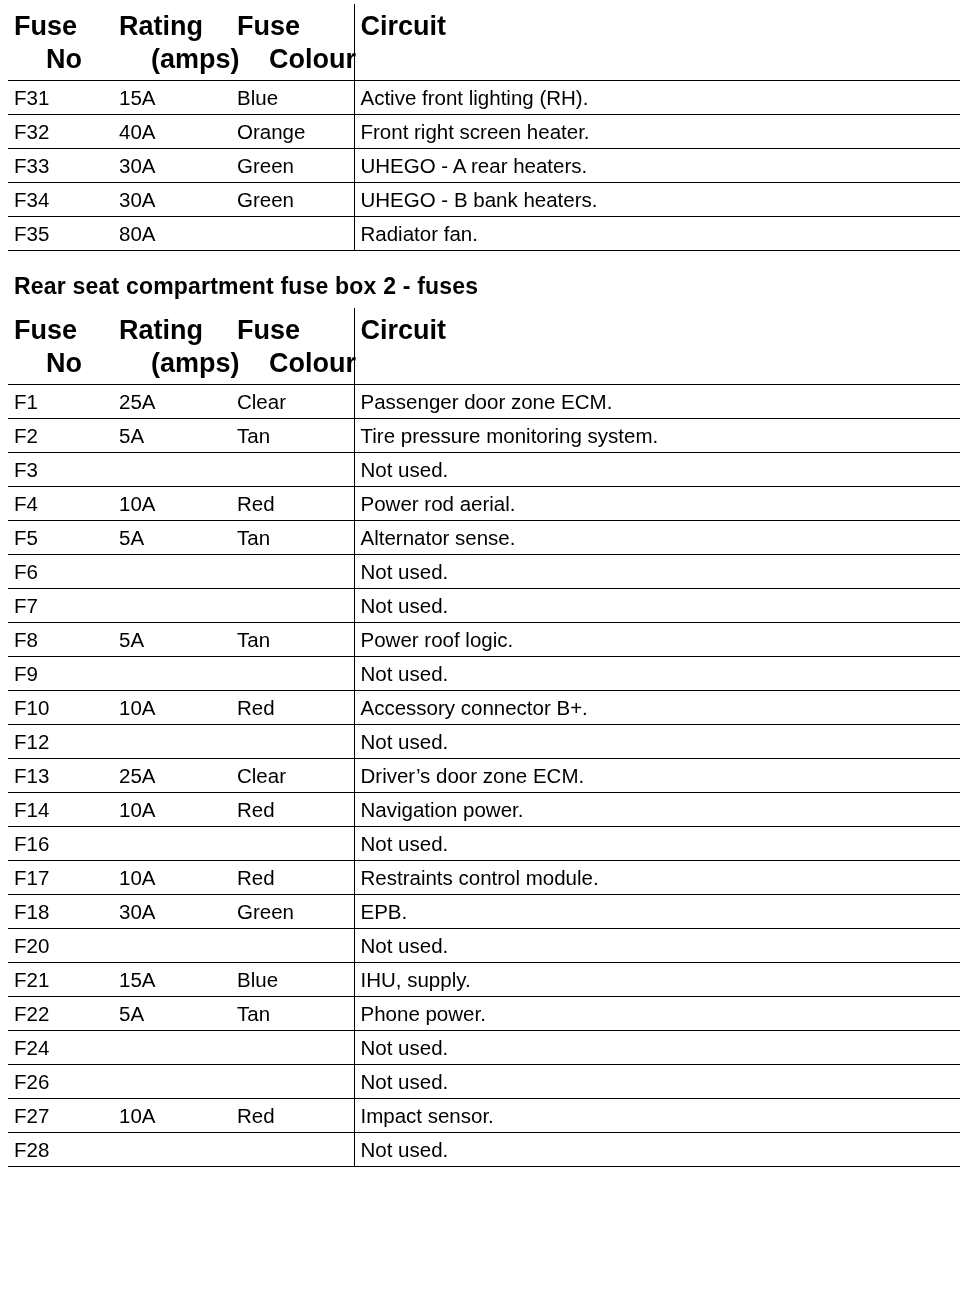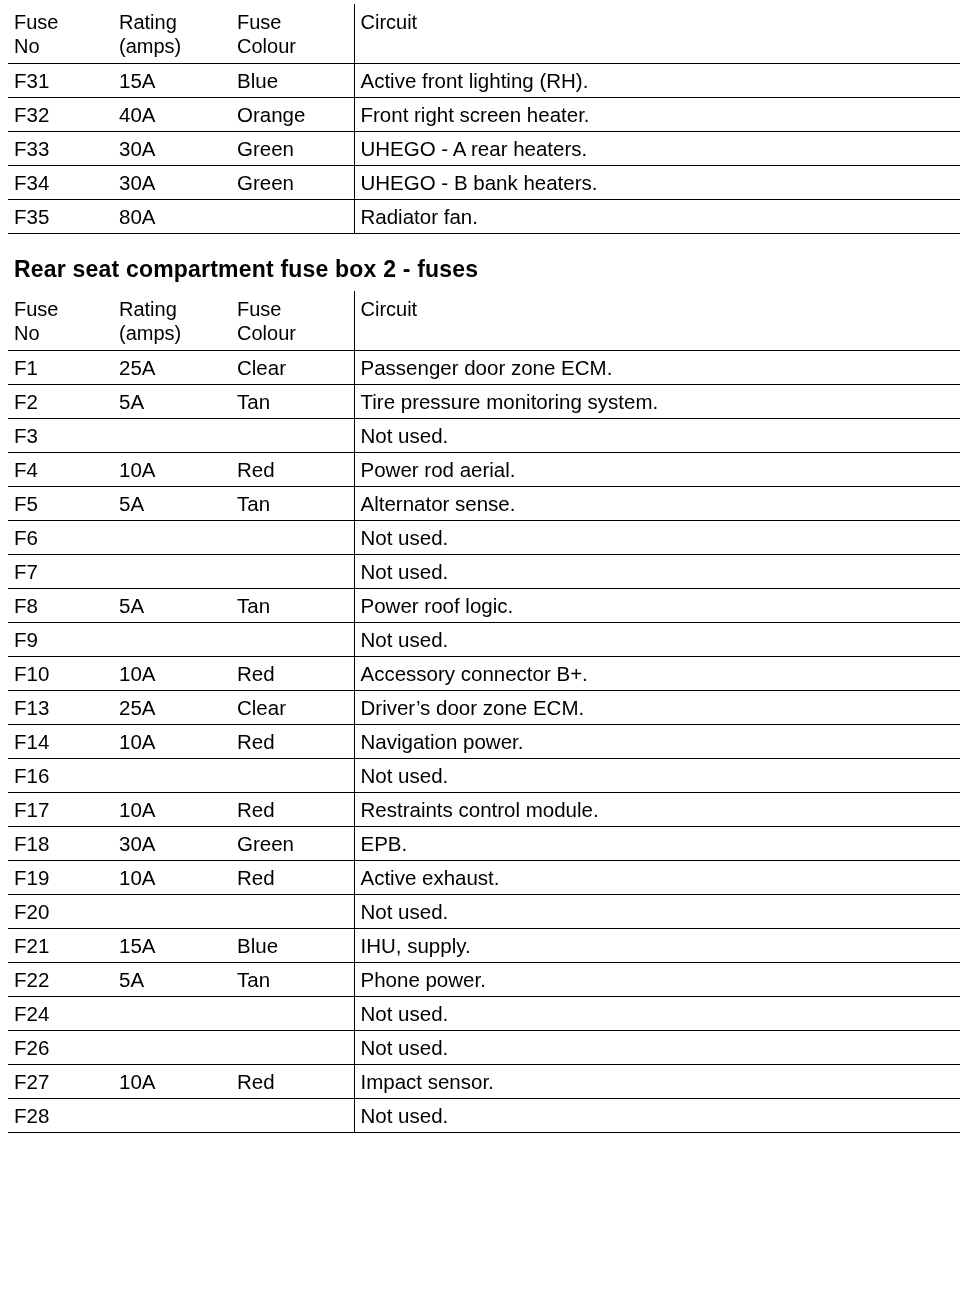--- a/index.html
+++ b/index.html
@@ -33,28 +33,29 @@
   table.fuse-table th,
   table.fuse-table td {
     text-align: left;
     vertical-align: top;
     padding: 4px 4px 4px 6px;
     border-bottom: 1px solid #000000;
     line-height: 1.22;
     font-weight: normal;
   }
   table.fuse-table thead th {
-    font-weight: normal;
-    font-size: 20px;
+    font-weight: bold;
+    font-size: 27px;
     padding-top: 6px;
     padding-bottom: 4px;
     border-bottom: 1px solid #000000;
   }
   table.fuse-table thead th .hdr-line2 {
     display: block;
+    margin-left: 32px;
   }
   table.fuse-table th.col-divider,
   table.fuse-table td.col-divider {
     border-right: 1px solid #000000;
   }
   table.fuse-table tbody tr td {
     height: 22px;
   }
   .section-title {
     font-size: 23px;
@@ -212,20 +213,26 @@
             <td class="col-divider">&nbsp;</td>
             <td>Not used.</td>
           </tr>
           <tr>
             <td>F10</td>
             <td>10A</td>
             <td class="col-divider">Red</td>
             <td>Accessory connector B+.</td>
           </tr>
           <tr>
+            <td>F12</td>
+            <td>&nbsp;</td>
+            <td class="col-divider">&nbsp;</td>
+            <td>Not used.</td>
+          </tr>
+          <tr>
             <td>F13</td>
             <td>25A</td>
             <td class="col-divider">Clear</td>
             <td>Driver’s door zone ECM.</td>
           </tr>
           <tr>
             <td>F14</td>
             <td>10A</td>
             <td class="col-divider">Red</td>
             <td>Navigation power.</td>
@@ -242,26 +249,20 @@
             <td class="col-divider">Red</td>
             <td>Restraints control module.</td>
           </tr>
           <tr>
             <td>F18</td>
             <td>30A</td>
             <td class="col-divider">Green</td>
             <td>EPB.</td>
           </tr>
           <tr>
-            <td>F19</td>
-            <td>10A</td>
-            <td class="col-divider">Red</td>
-            <td>Active exhaust.</td>
-          </tr>
-          <tr>
             <td>F20</td>
             <td>&nbsp;</td>
             <td class="col-divider">&nbsp;</td>
             <td>Not used.</td>
           </tr>
           <tr>
             <td>F21</td>
             <td>15A</td>
             <td class="col-divider">Blue</td>
             <td>IHU, supply.</td>

